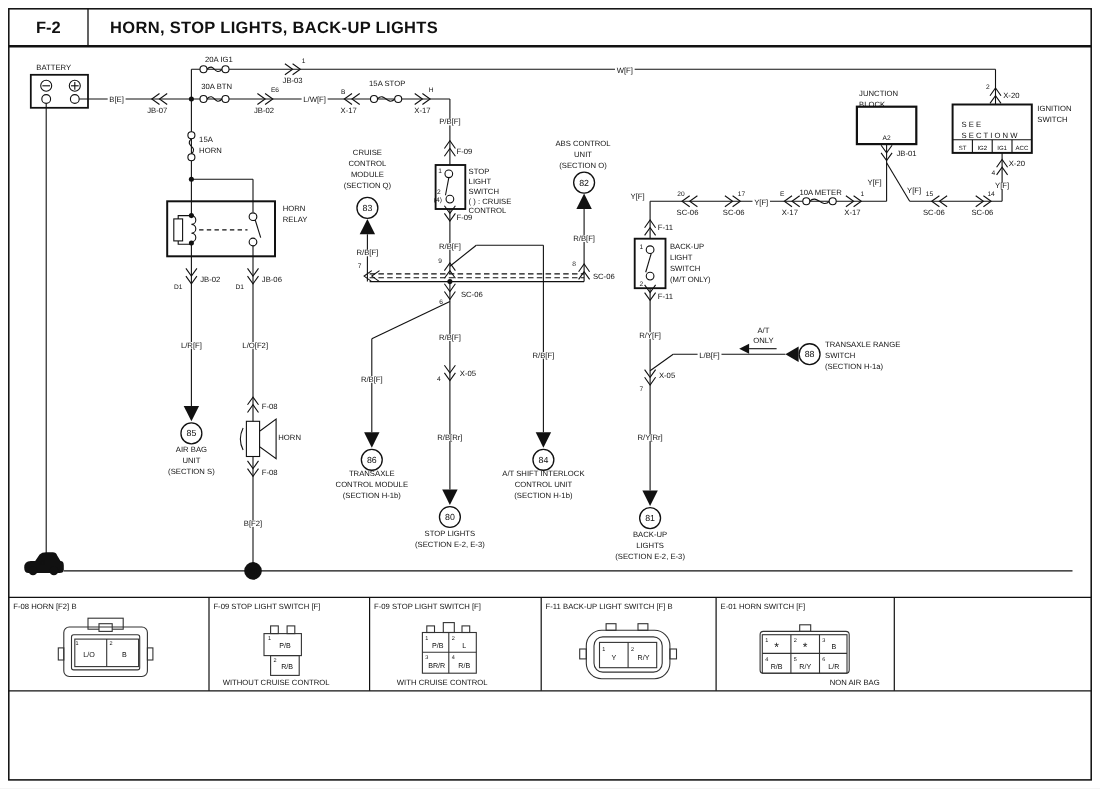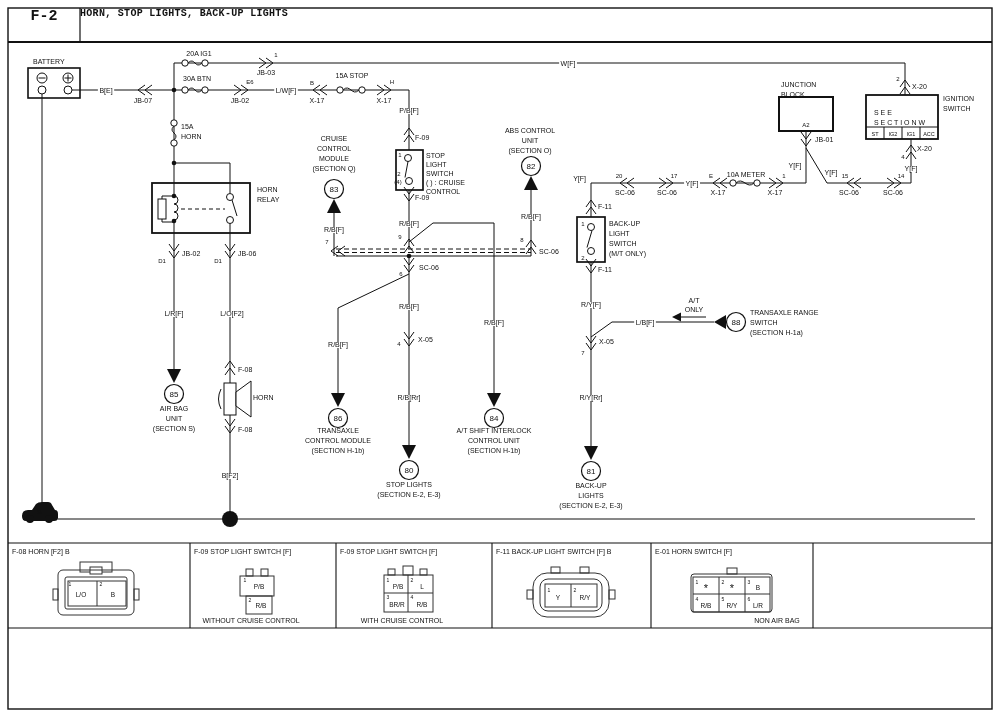--- a/index.html
+++ b/index.html
@@ -1,21 +1,21 @@
 <!DOCTYPE html>
 <html><head>
 <meta charset="utf-8">
 <style>
   html,body{margin:0;padding:0;background:#e8e8e8;}
   #page{position:relative;width:1000px;height:717px;background:#fff;font-family:"Liberation Sans",sans-serif;}
   #diagram{position:absolute;left:0;top:0;}
   text{font-family:"Liberation Sans",sans-serif;fill:#111;}
-  #header{position:absolute;left:8px;top:8px;width:984px;height:34px;display:flex;align-items:flex-start;font-family:Liberation Mono, monospace;}
+  #header{position:absolute;left:8px;top:8px;width:984px;height:34px;display:flex;align-items:center;}
   #hdr-code{width:72px;text-align:center;font-size:15px;font-weight:600;color:#111;}
-  #hdr-title{padding-left:0;font-size:10px;font-weight:600;color:#111;letter-spacing:.3px;}
+  #hdr-title{padding-left:20px;font-size:15px;font-weight:600;color:#111;letter-spacing:.3px;}
 </style>
 </head>
 <body>
 
 <div id="page">
   <svg id="diagram" width="1000" height="717" viewBox="0 0 1000 717">
 
     <g stroke="#111" fill="none">
       <rect x="8" y="8" width="984" height="701" stroke-width="1.4"></rect>
       <line x1="8" y1="42" x2="992" y2="42" stroke-width="2.2"></line>

